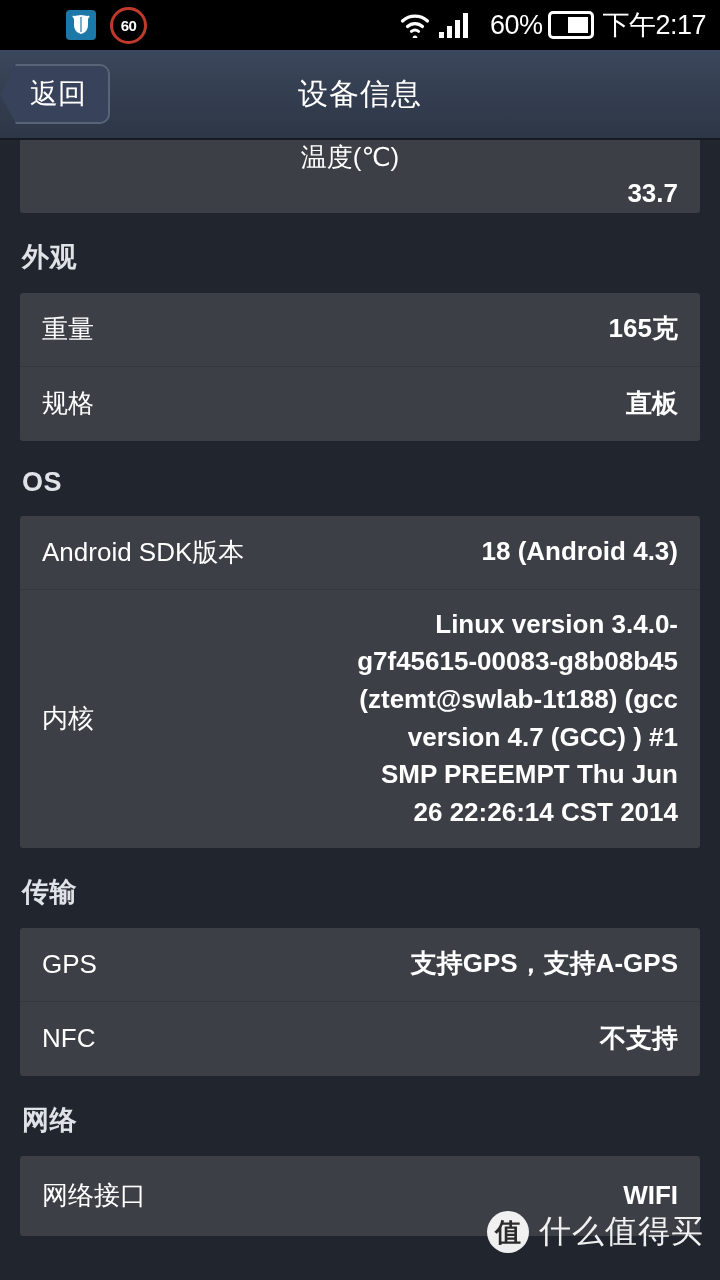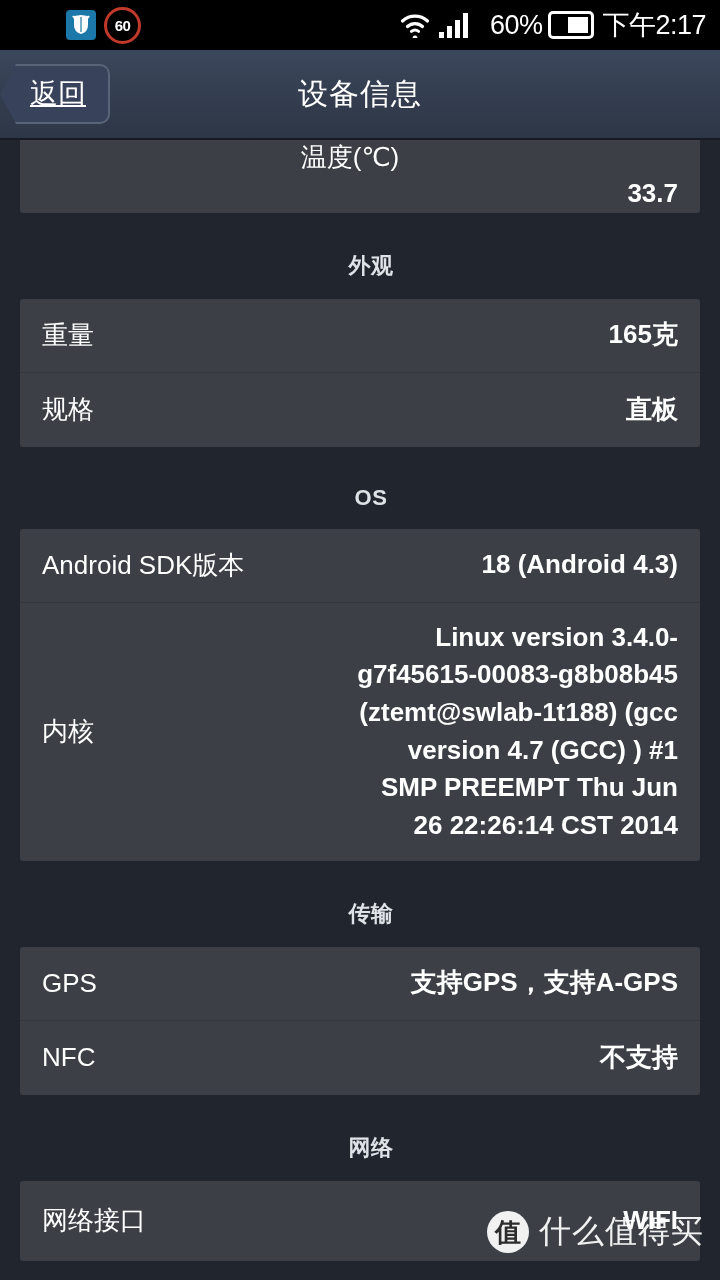--- a/index.html
+++ b/index.html
@@ -24,21 +24,21 @@
     height: 50px;
     background: #000000;
     display: flex;
     align-items: center;
     padding: 0 14px 0 18px;
     box-sizing: border-box;
   }
   .sb-left {
     display: flex;
     align-items: center;
-    gap: 8px;
+    gap: 14px;
     padding-left: 48px;
   }
   .sb-right {
     margin-left: auto;
     display: flex;
     align-items: center;
     gap: 8px;
   }
   .icon-shield {
     width: 30px; height: 30px;
@@ -116,44 +116,42 @@
     display: flex;
     align-items: center;
     color: #ffffff;
     font-size: 28px;
     background: #38425a;
     border: 2px solid #5a6478;
     border-left: none;
     border-radius: 0 10px 10px 0;
     clip-path: polygon(16px 0, 100% 0, 100% 100%, 16px 100%, 0 50%);
     box-sizing: border-box;
-    text-decoration: underline;
   }
   .title-text {
     width: 100%;
     text-align: center;
     color: #ffffff;
     font-size: 30px;
     letter-spacing: 1px;
   }
 
   
   .content {
     position: relative;
     background: #21262e;
     height: 1142px;
     overflow: hidden;
   }
   .section-header {
     color: #dfe3e8;
-    font-size: 22px;
+    font-size: 27px;
     font-weight: bold;
-    padding: 38px 0 18px 22px;
+    padding: 26px 0 18px 22px;
     letter-spacing: 0.5px;
-    text-align: center;
   }
   .card {
     margin: 0 20px;
     background: #3c4046;
     border-radius: 3px;
     overflow: hidden;
   }
   .row {
     display: flex;
     align-items: center;

